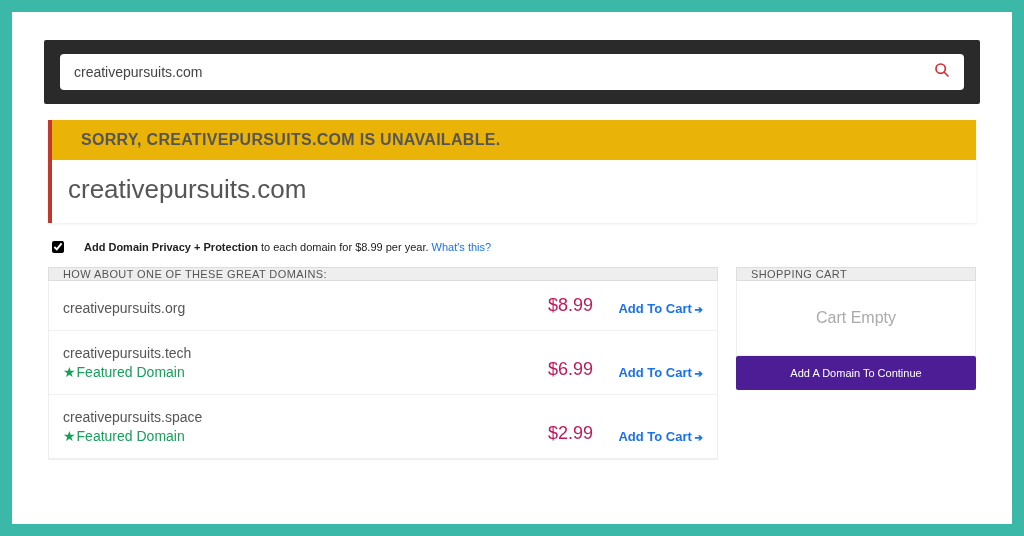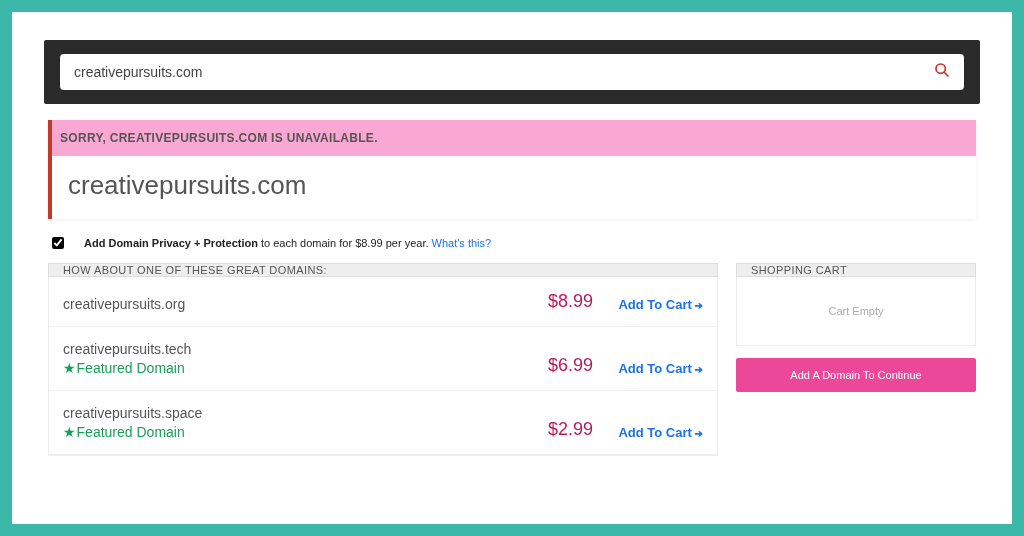--- a/index.html
+++ b/index.html
@@ -11,42 +11,42 @@
 .logo-icon { width: 22px; height: 22px; }
 .logo-text { font-weight: 700; font-size: 13px; letter-spacing: 1px; color: #1a1a1a; }
 .nav-links { display: flex; gap: 42px; font-size: 12px; font-weight: 700; color: #1a1a1a; }
 .nav-links span { cursor: pointer; }
 .search-bar-wrap { background: #2a2a2a; padding: 14px 16px; border-radius: 2px; }
 .search-bar { background: #fff; border-radius: 4px; display: flex; align-items: center; padding: 8px 14px; }
 .search-input { flex: 1; border: none; outline: none; font-size: 14px; color: #444; }
 .search-icon-wrap { color: #d32f2f; font-weight: bold; }
 .content { padding: 16px 4px 0 4px; }
 .status-box { border-left: 4px solid #c0392b; margin-bottom: 18px; box-shadow: 0 1px 3px rgba(0,0,0,0.08); }
-.status-header { background: #f9a8d4; padding: 11px 8px; font-size: 12px; font-weight: 700; color: #555; letter-spacing: 0.3px; }
+.status-header { background: #eab308; padding: 11px 29px; font-size: 16px; font-weight: 700; color: #555; letter-spacing: 0.3px; }
 .status-domain { background: #fff; padding: 14px 16px 18px 16px; font-size: 26px; color: #555; }
 .privacy-row { display: flex; align-items: center; gap: 20px; font-size: 11px; margin: 0 0 14px 4px; }
 .privacy-check { width: 12px; height: 12px; accent-color: #000; }
 .privacy-bold { font-weight: 700; color: #222; }
 .privacy-normal { color: #222; }
 .privacy-link { color: #1a73e8; cursor: pointer; }
 .columns { display: flex; gap: 18px; }
 .left-col { flex: 1; }
 .right-col { width: 240px; }
 .panel-header { background: #eee; border: 1px solid #ddd; padding: 0 14px; font-size: 11px; font-weight: 400; color: #555; letter-spacing: 0.4px; }
 .panel-body { border: 1px solid #eee; border-top: none; background: #fff; }
 .domain-row { display: flex; align-items: flex-end; padding: 14px 14px; border-bottom: 1px solid #f0f0f0; }
 .domain-name-wrap { flex: 1; }
 .domain-name { font-size: 14px; color: #555; }
 .featured { font-size: 14px; color: #1a9e5c; margin-top: 3px; }
 .featured::before { content: "★"; margin-right: 1px; }
 .domain-price { width: 68px; font-size: 18px; font-weight: 400; color: #be185d; text-align: right; }
 .add-cart { width: 110px; text-align: right; font-size: 13px; font-weight: 700; color: #1a73e8; cursor: pointer; }
 .add-cart::after { content: " ➔"; font-size: 10px; }
-.cart-body { border: 1px solid #eee; border-top: none; background: #fff; text-align: center; padding: 28px 10px; font-size: 11px; color: #aaa; }
-.cart-btn { margin-top: 12px; background: #ec4899; color: #fff; text-align: center; padding: 11px 8px; font-size: 11px; border-radius: 2px; }
+.cart-body { border: 1px solid #eee; border-top: none; background: #fff; text-align: center; padding: 28px 10px; font-size: 16px; color: #aaa; }
+.cart-btn { background: #4c1d95; color: #fff; text-align: center; padding: 11px 8px; font-size: 11px; border-radius: 2px; }
 </style>
 </head>
 <body>
 
 <div class="outer-frame">
 <div class="page">
 
 
   <div class="search-bar-wrap">
     <div class="search-bar">

